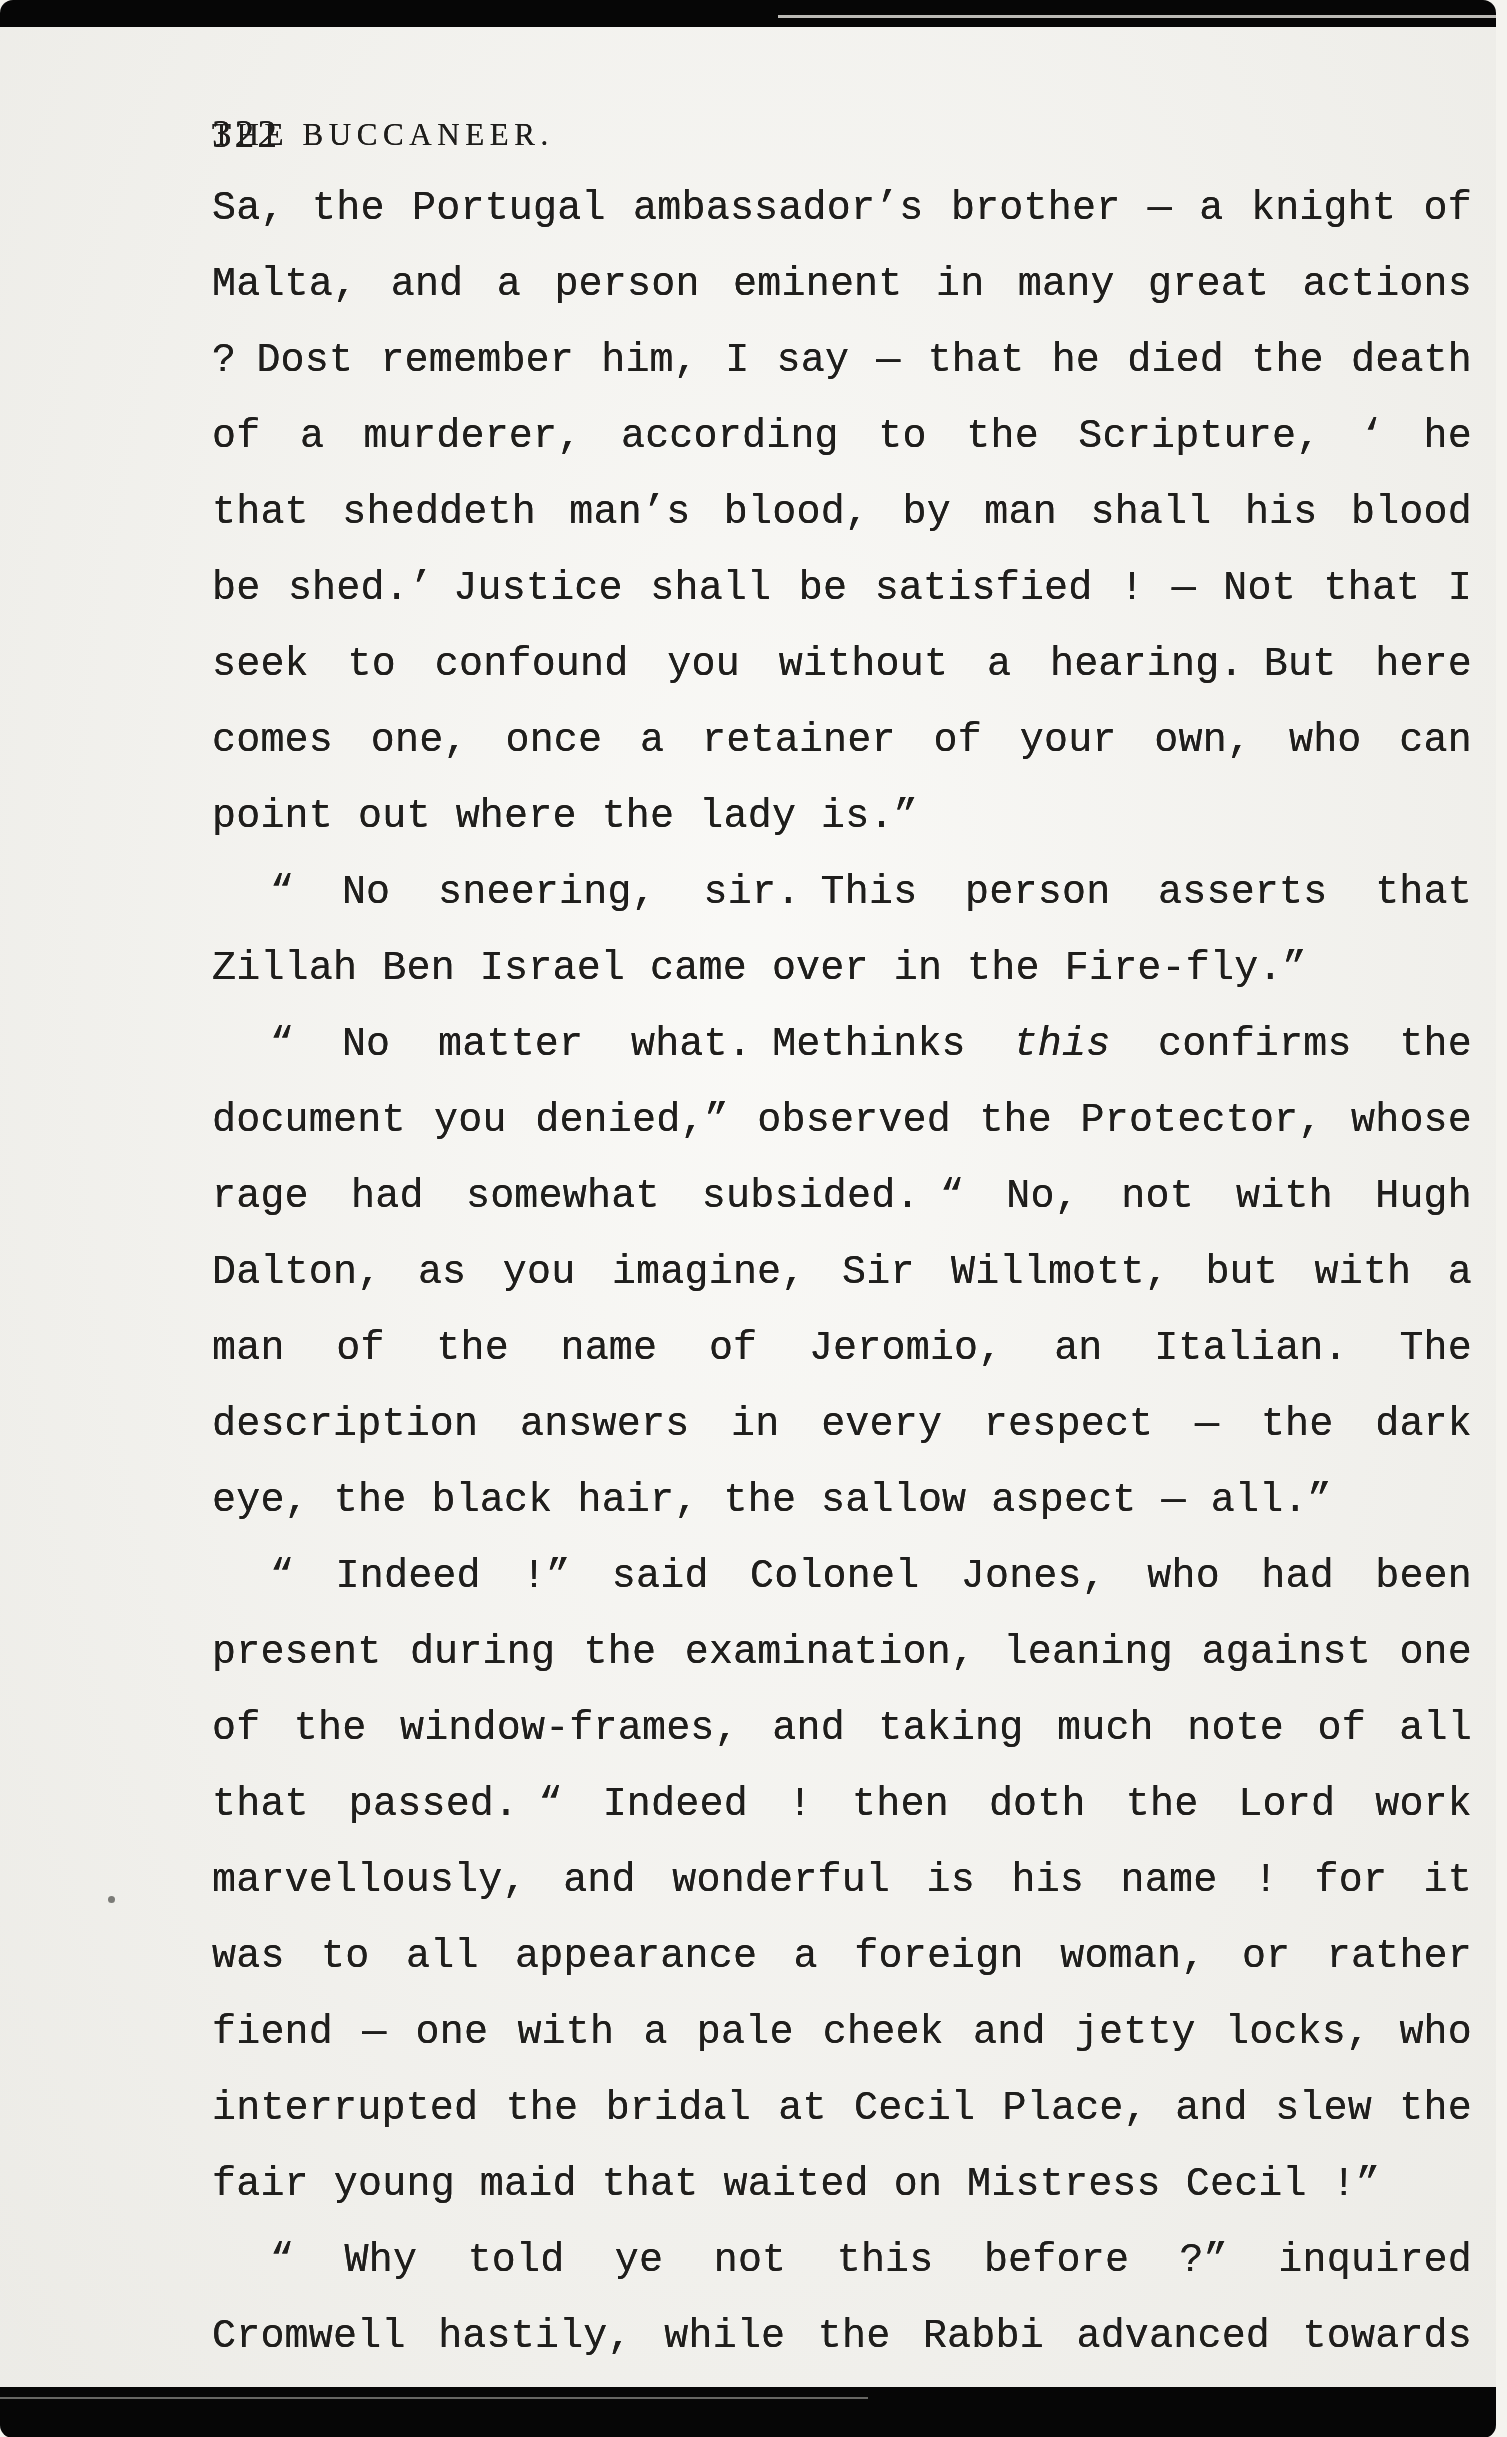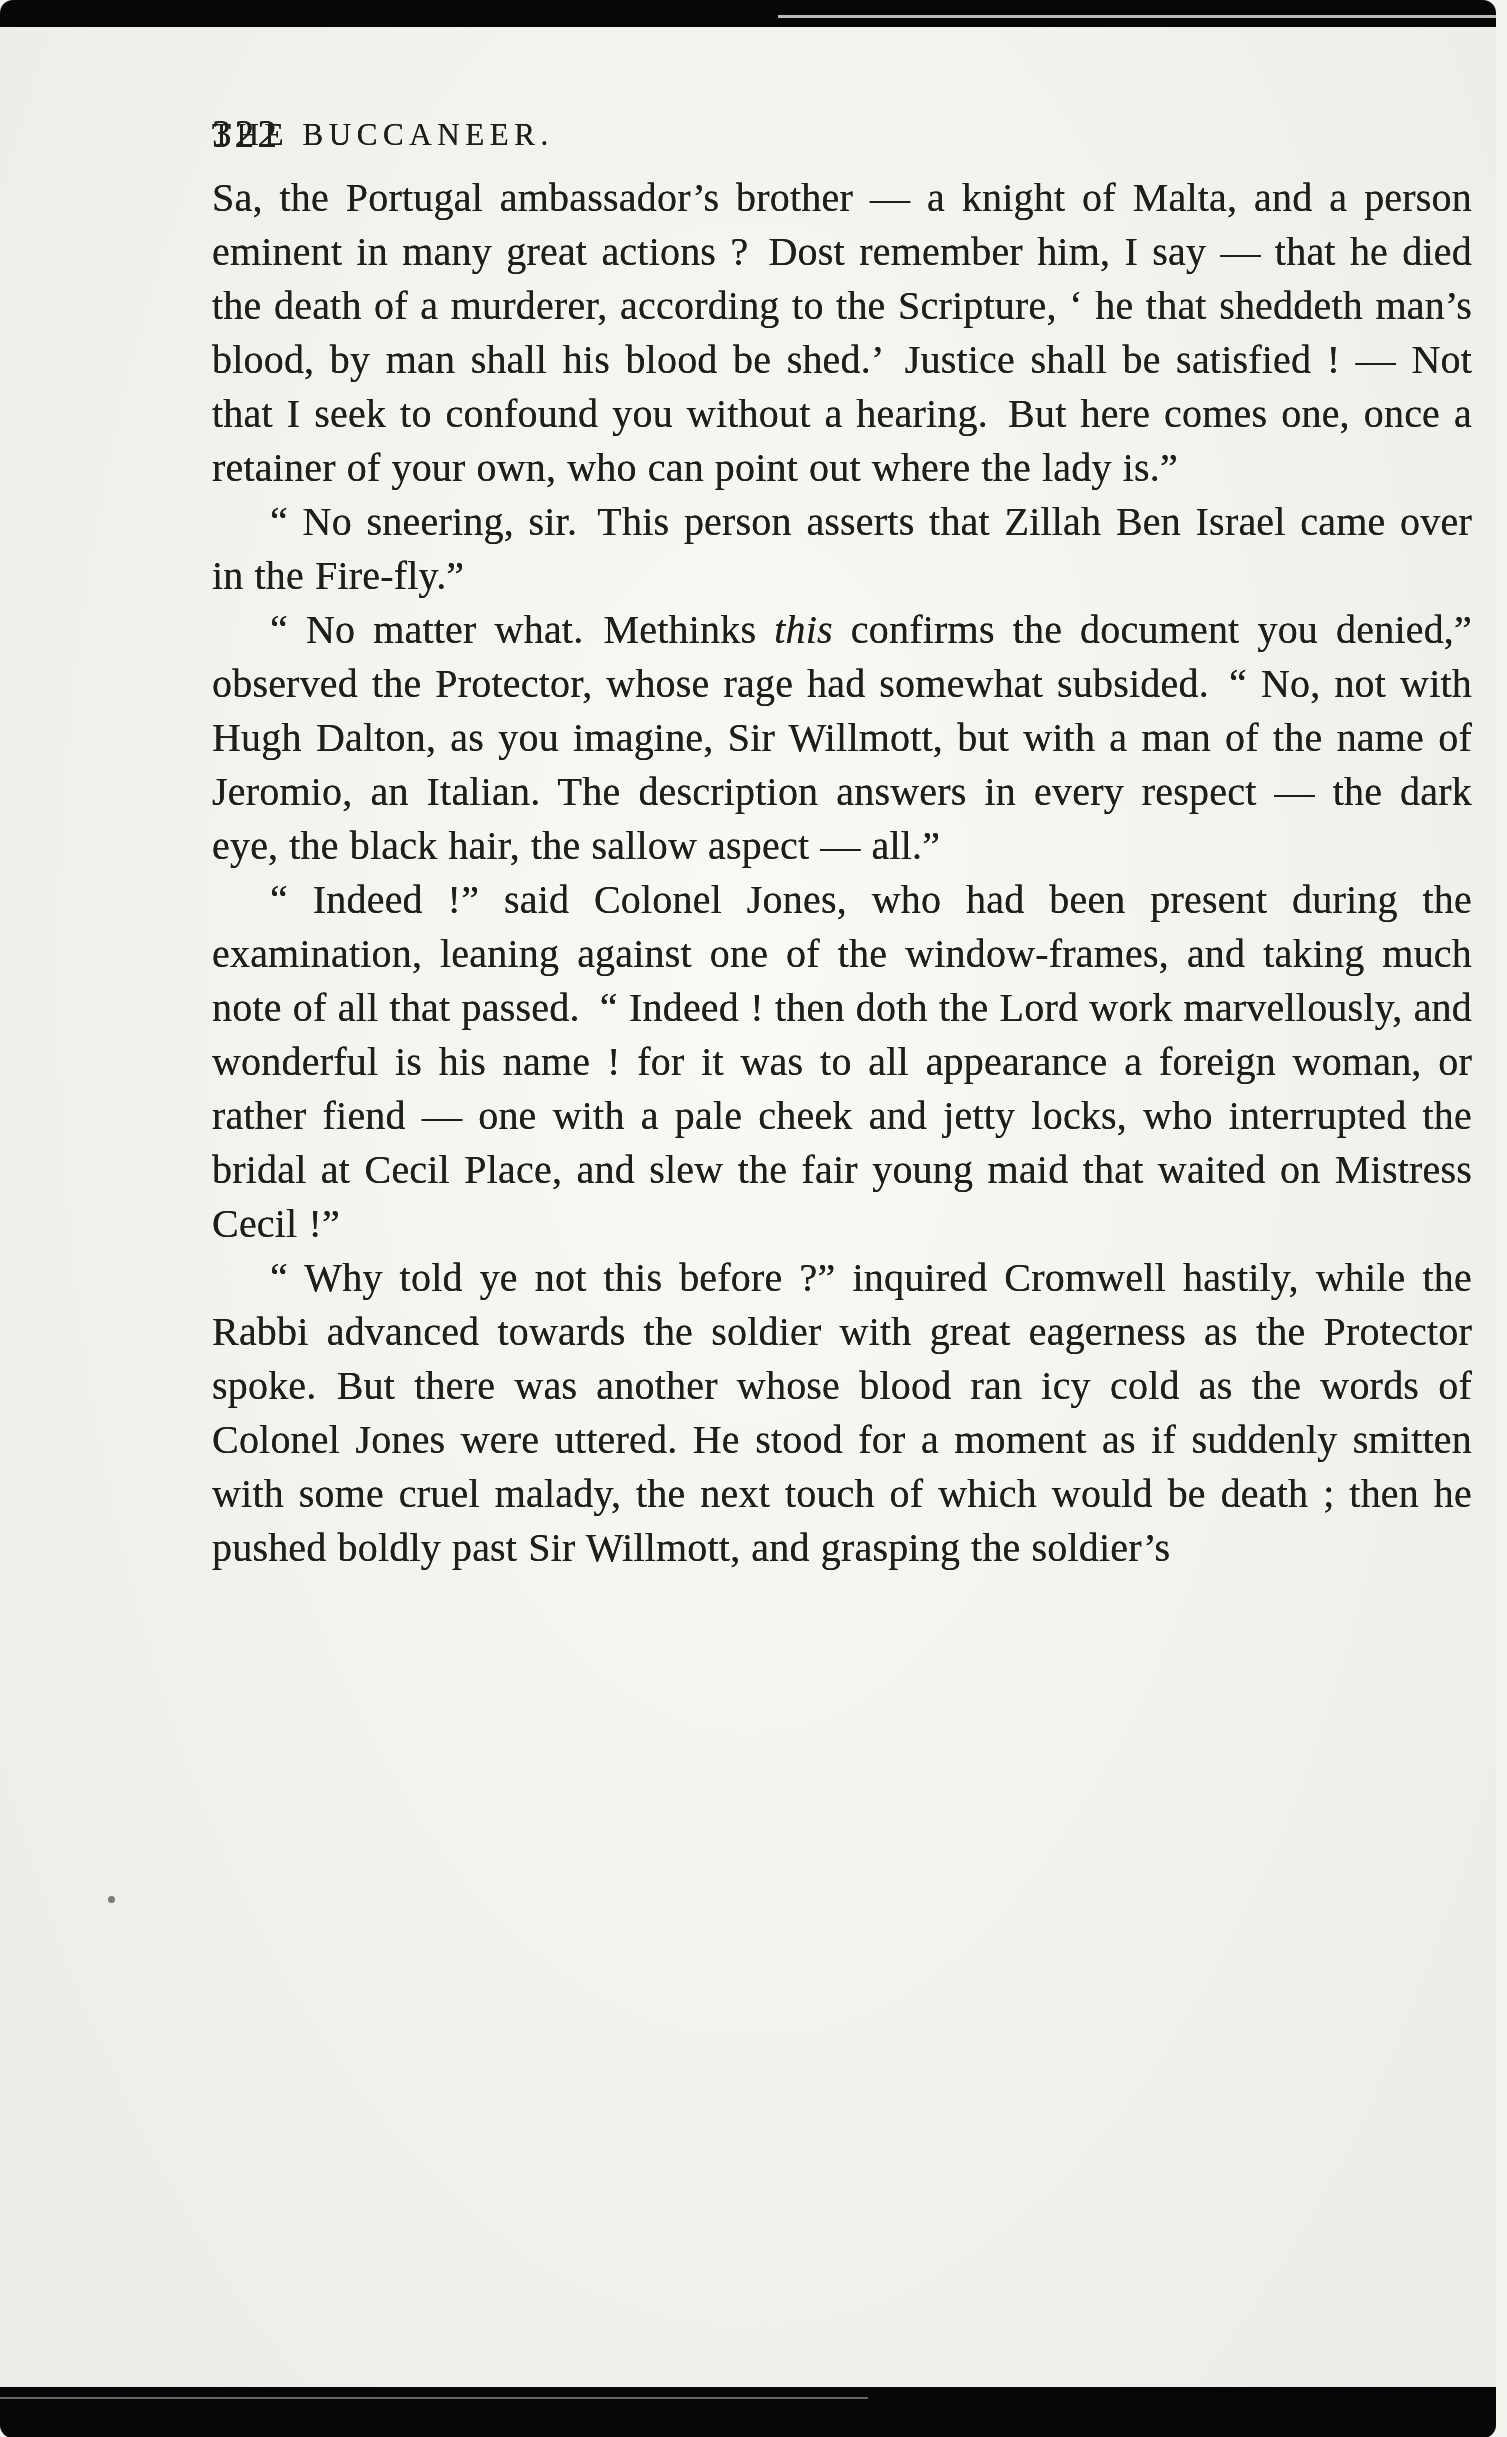--- a/index.html
+++ b/index.html
@@ -63,25 +63,26 @@
 
   main.bodytext {
     position: absolute;
     top: 171px;
     left: 212px;
     width: 1260px;
   }
   main.bodytext p {
     margin: 0;
     font-size: 40px;
-    line-height: 54px;
+    line-height: 76px;
     text-align: justify;
     word-spacing: 0.8px;
     letter-spacing: 0.2px;
     text-shadow: 0 0 0.6px currentColor;
+    font-family: Liberation Mono, monospace;
   }
   main.bodytext p.indent { text-indent: 58px; }
   main.bodytext .it { font-style: italic; }
 
   .speck {
     position: absolute;
     left: 108px;
     top: 1896px;
     width: 7.2px;
     height: 7.2px;

